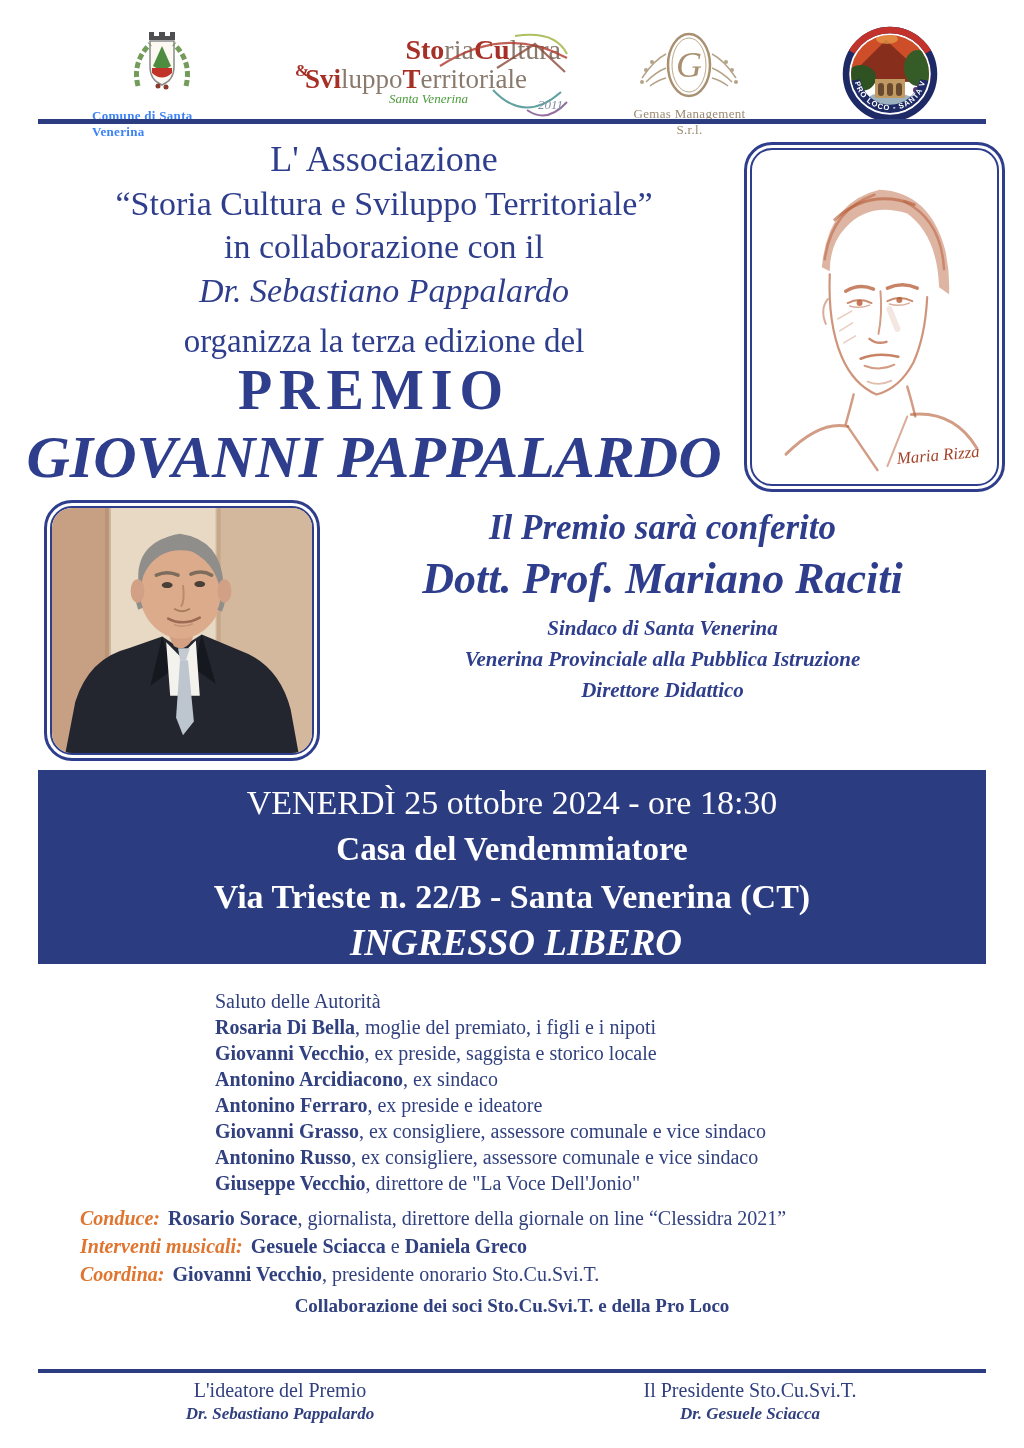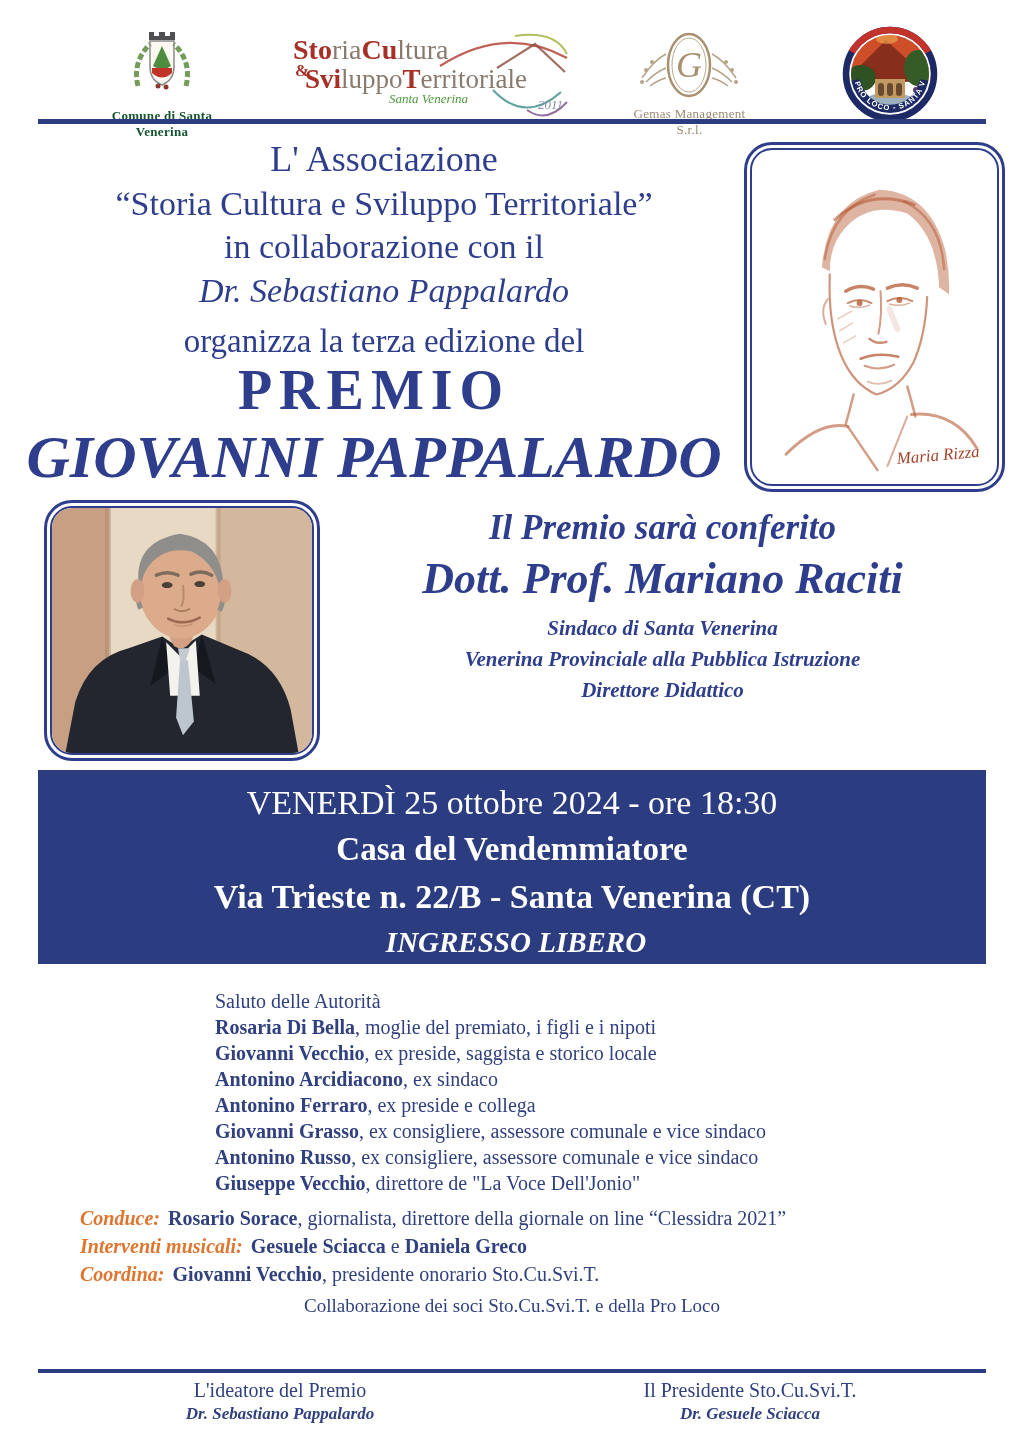--- a/index.html
+++ b/index.html
@@ -3,26 +3,26 @@
 <meta charset="utf-8">
 <style>
   html,body{margin:0;padding:0;background:#e8e8e8;}
   .poster{
     position:relative;width:1024px;height:1448px;background:#ffffff;
     font-family:"Liberation Serif","DejaVu Serif",serif;color:#2e3e8c;
     margin:0 auto;overflow:hidden;
   }
   .abs{position:absolute;}
   
-  .logo-caption{font-size:13px;color:#14532d;text-align:center;font-weight:bold;letter-spacing:.3px;}
+  .logo-caption{font-size:13px;color:#3b82f6;font-weight:bold;letter-spacing:.3px;}
   .gemas-caption{font-size:13px;color:#9b8a72;text-align:center;letter-spacing:.3px;}
   .stc{line-height:1;white-space:nowrap;}
   .stc .r{color:#a62f26;font-weight:bold;}
   .stc .b{color:#8a7a6d;}
-  .stc-l1{font-size:28px;}
+  .stc-l1{font-size:28px;text-align:right;}
   .stc-l2{font-size:27px;margin-top:2px;margin-left:12px;}
   .stc-amp{position:absolute;left:2px;top:26px;color:#a62f26;font-size:17px;font-weight:bold;}
   .stc-sub{position:absolute;left:96px;top:56px;font-size:13px;color:#4a9a3a;font-style:italic;}
   .stc-year{position:absolute;right:-2px;top:62px;font-size:13px;color:#84909f;font-style:italic;}
   
   .rule{background:#2c3c80;}
   
   .header-block{text-align:center;}
   .h-l1{font-size:36px;line-height:46px;}
   .h-l2{font-size:34px;line-height:44px;}
@@ -42,32 +42,32 @@
   .m-l1{font-size:35px;line-height:44px;font-weight:bold;font-style:italic;}
   .m-l2{font-size:35px;line-height:46px;font-weight:bold;font-style:italic;}
   .m-name{font-size:44px;line-height:58px;font-weight:bold;font-style:italic;}
   .m-role{font-size:21px;line-height:31px;font-weight:bold;font-style:italic;}
   .m-role.first{margin-top:5px;}
   
   .banner{background:#2c3c80;color:#ffffff;text-align:center;padding-top:9px;box-sizing:border-box;}
   .b-l1{font-size:34px;line-height:47px;font-weight:normal;}
   .b-l2{font-size:33px;line-height:47px;font-weight:bold;}
   .b-l3{font-size:34px;line-height:47px;font-weight:bold;}
-  .b-l4{font-size:29px;line-height:45px;font-weight:bold;font-style:italic;padding-left:8px;}
+  .b-l4{font-size:37px;line-height:45px;font-weight:bold;font-style:italic;padding-left:8px;}
   
   .program{font-size:20px;color:#31407f;padding-top:4px;}
   .p-open{margin-left:177px;line-height:26px;}
   .speaker{margin-left:177px;line-height:26px;position:relative;white-space:nowrap;}
   .bname{font-weight:bold;}
   .olabel{color:#e0752f;font-weight:bold;font-style:italic;}
   .intervengono-label{position:absolute;left:-135px;top:0;}
   .role-line{margin-left:42px;line-height:28px;white-space:nowrap;}
   .roles-group{margin-top:8px;}
   .role-line .olabel{margin-right:8px;}
-  .collab{text-align:center;margin-top:5px;font-size:19px;line-height:25px;}
+  .collab{text-align:center;margin-top:5px;font-size:19px;line-height:25px;font-weight:bold;}
   
   .footer-col{text-align:center;color:#31407f;}
   .f-l1{font-size:20px;line-height:23px;}
   .f-l2{font-size:17px;line-height:23px;font-weight:bold;font-style:italic;}
 </style>
 </head>
 <body>
 
 <div class="poster">
 
@@ -245,21 +245,21 @@
     <div class="b-l3">Via Trieste n. 22/B - Santa Venerina (CT)</div>
     <div class="b-l4">INGRESSO LIBERO</div>
   </div>
 
   <div class="abs program" style="left:38px;top:984px;width:948px;">
     <div class="p-open">Saluto delle Autorità</div>
 
     <div class="speaker"><span class="bname">Rosaria Di Bella</span><span>, moglie del premiato, i figli e i nipoti</span></div>
     <div class="speaker"><span class="bname">Giovanni Vecchio</span><span>, ex preside, saggista e storico locale</span></div>
     <div class="speaker"><span class="bname">Antonino Arcidiacono</span><span>, ex sindaco</span></div>
-    <div class="speaker"><span class="bname">Antonino Ferraro</span><span>, ex preside e collega</span></div>
+    <div class="speaker"><span class="bname">Antonino Ferraro</span><span>, ex preside e ideatore</span></div>
     <div class="speaker"><span class="bname">Giovanni Grasso</span><span>, ex consigliere, assessore comunale e vice sindaco</span></div>
     <div class="speaker"><span class="bname">Antonino Russo</span><span>, ex consigliere, assessore comunale e vice sindaco</span></div>
     <div class="speaker"><span class="bname">Giuseppe Vecchio</span><span>, direttore de "La Voce Dell'Jonio"</span></div>
 
     <div class="roles-group">
       <div class="role-line"><span class="olabel">Conduce:</span><span class="bname">Rosario Sorace</span><span>, giornalista, direttore della giornale on line “Clessidra 2021”</span></div>
       <div class="role-line"><span class="olabel">Interventi musicali:</span><span class="bname">Gesuele Sciacca</span><span> e </span><span class="bname">Daniela Greco</span></div>
       <div class="role-line"><span class="olabel">Coordina:</span><span class="bname">Giovanni Vecchio</span><span>, presidente onorario Sto.Cu.Svi.T.</span></div>
     </div>
 

